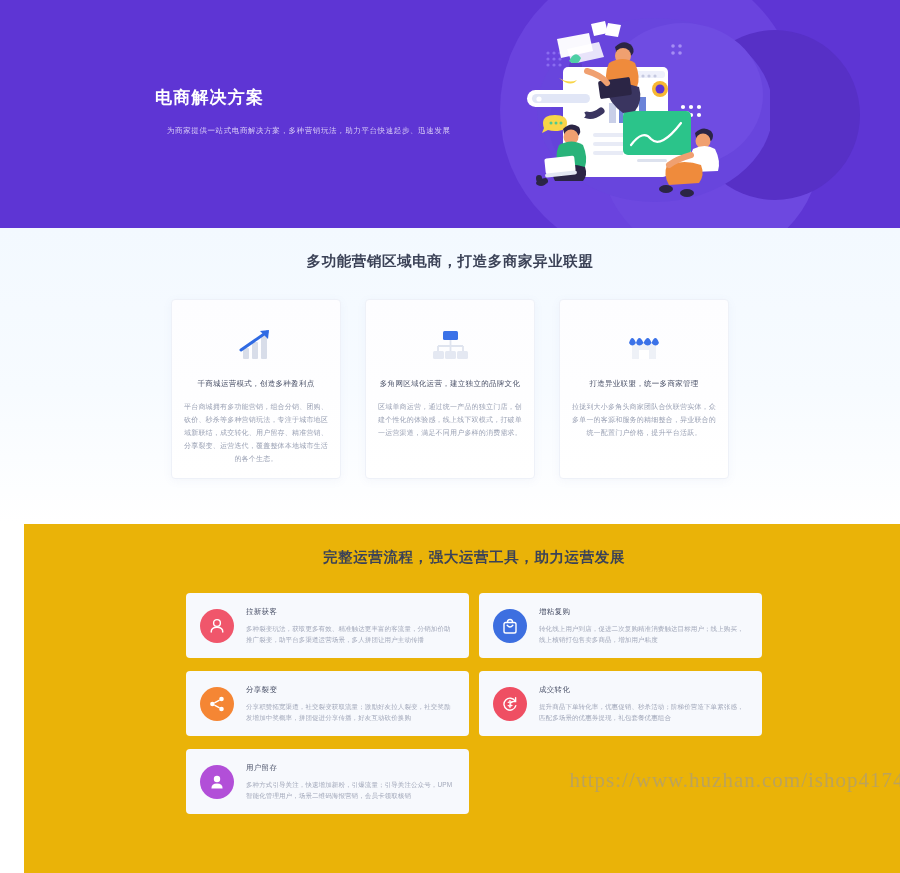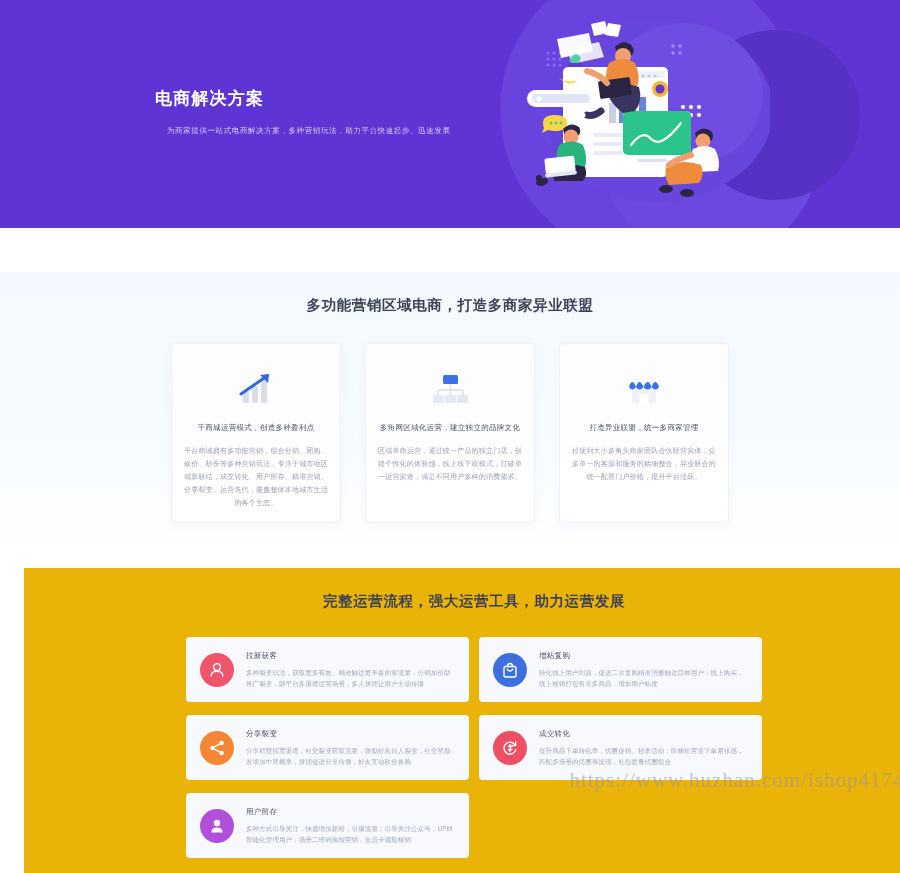--- a/index.html
+++ b/index.html
@@ -10,20 +10,21 @@
     overflow: hidden;
   }
   .page { position: relative; width: 900px; height: 873px; }
 
   
   .hero {
     position: relative;
     width: 900px; height: 228px;
     background: #5e35d4;
     overflow: hidden;
+    font-family: Liberation Mono, monospace;
   }
   .hero-blob-a {
     position: absolute; width: 300px; height: 300px; border-radius: 50%;
     background: #6a43de; left: 500px; top: -40px;
   }
   .hero-blob-b {
     position: absolute; width: 220px; height: 220px; border-radius: 50%;
     background: #6d48e0; left: 600px; top: 40px;
   }
   .hero-blob-c {
@@ -39,21 +40,20 @@
     color: #d9cdf6; font-size: 7.5px; margin-top: 15px;
     letter-spacing: 0.6px; line-height: 12px; margin-left: 12px;
   }
   .hero-illu { position: absolute; left: 505px; top: 15px; z-index: 4; }
 
   
   .section-one {
     position: relative; width: 900px; height: 296px;
     background: linear-gradient(180deg, #f3f9ff 0%, #f7fbff 55%, #ffffff 100%);
     overflow: hidden;
-    margin-top: 44px;
   }
   .sec-title {
     text-align: center; font-size: 14.5px; color: #3b4257;
     padding-top: 24px; letter-spacing: 0.6px;
   }
   .cards {
     display: flex; justify-content: center; gap: 24px;
     margin-top: 28px;
   }
   .card {

